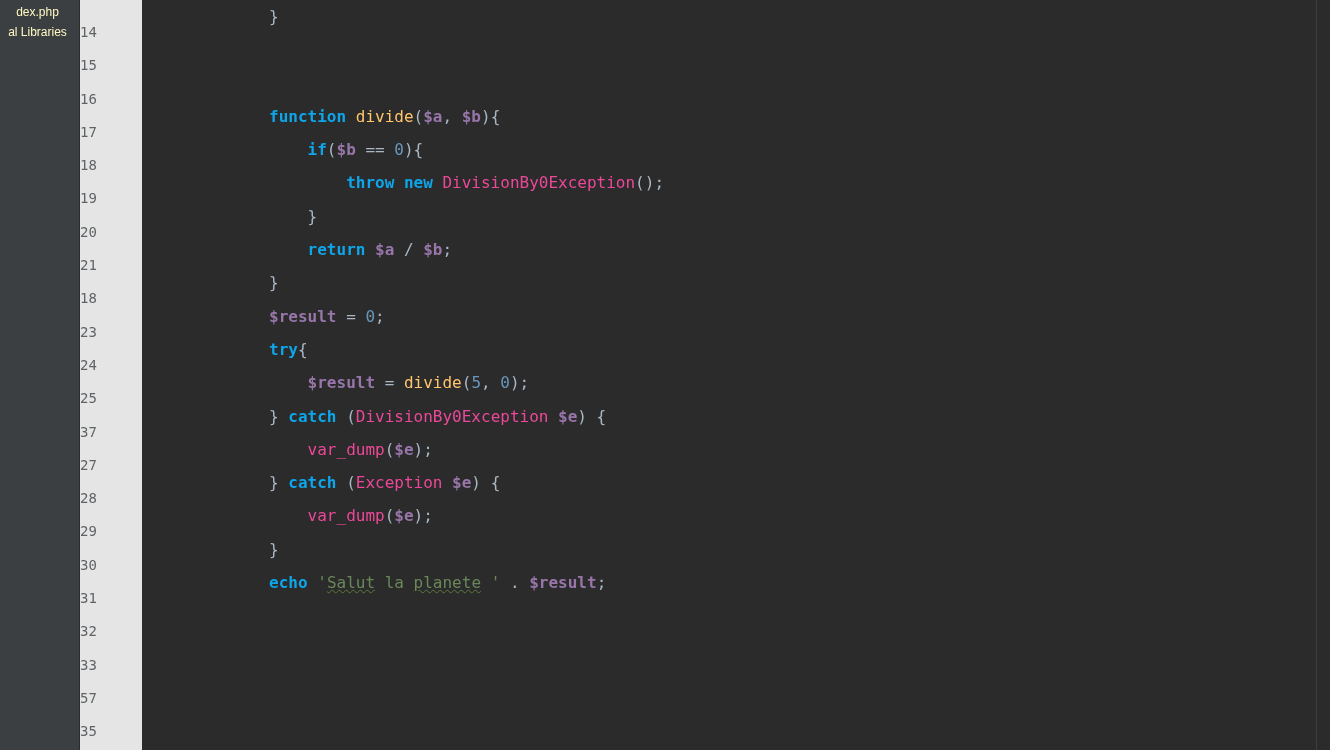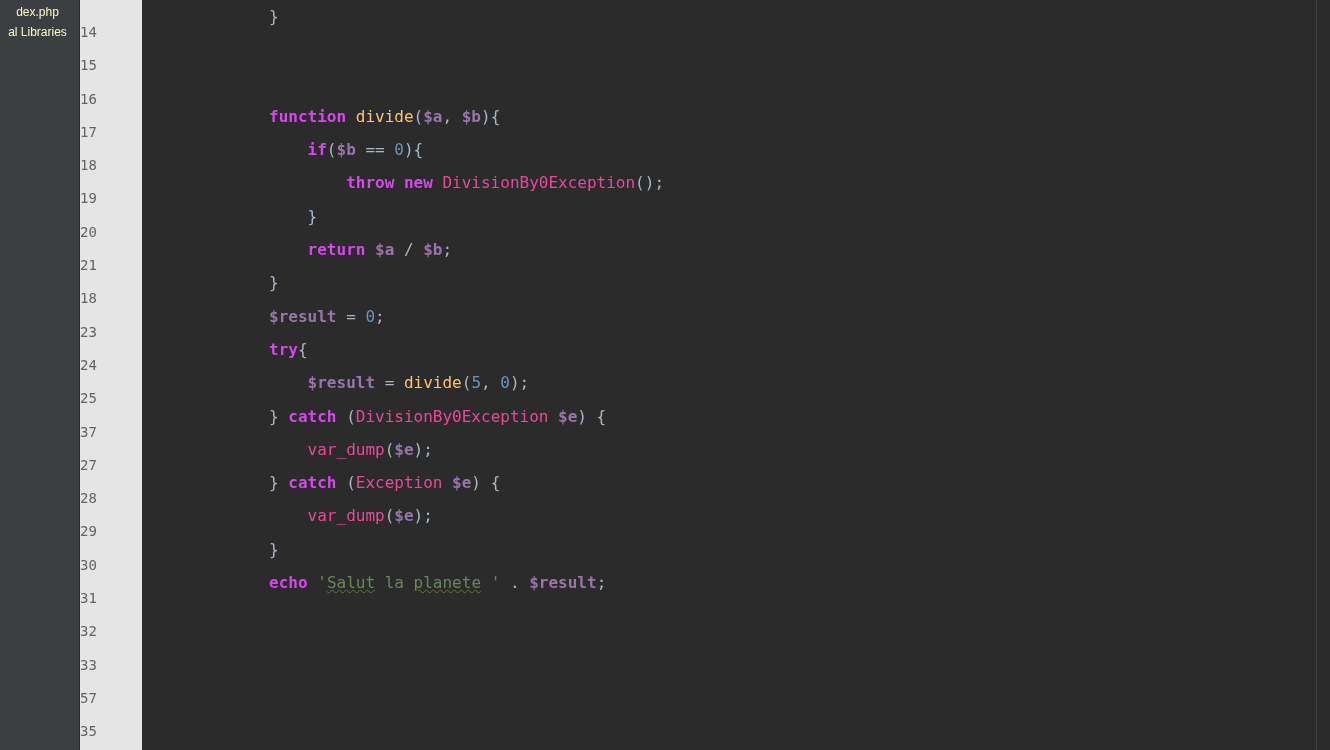--- a/index.html
+++ b/index.html
@@ -60,21 +60,21 @@
     flex-shrink: 0;
   }
   .code {
     flex: 1;
     padding-left: 0;
     white-space: pre;
     color: #a9b7c6;
   }
   .code .line { height: 33.3px; }
   
-  .k   { color: #d946ef; font-weight: bold; }   
+  .k   { color: #0ea5e9; font-weight: bold; }   
   .fn  { color: #ffc66d; text-align: center; }                       
   .v   { color: #9876aa; font-weight: bold; }    
   .n   { color: #6897bb; }                       
   .s   { color: #6a8759; }                       
   .c   { color: #ec4899; }                       
   .p   { color: #a9b7c6; }                       
   .sq  { text-decoration: underline wavy #5a7a3a; text-decoration-thickness: 1px; text-align: center; }
   .scrollbar-track {
     width: 14px;
     background: #2b2b2b;

